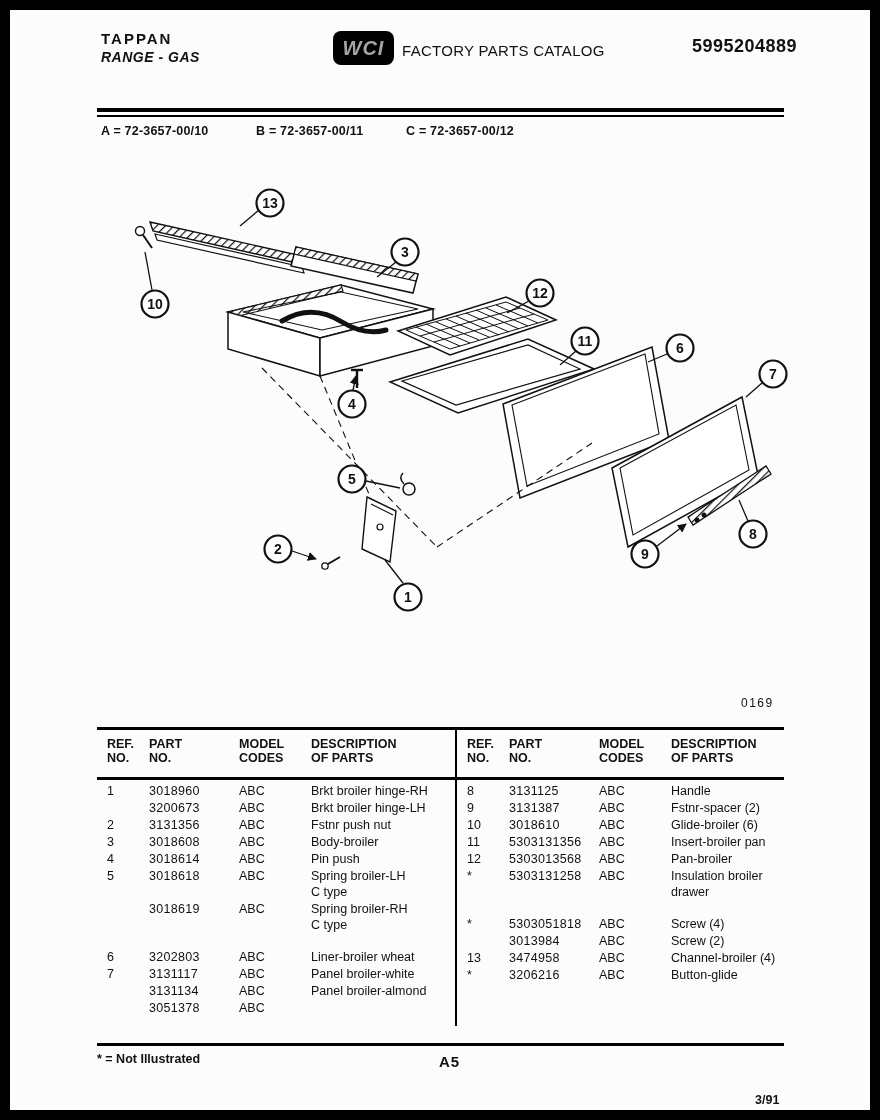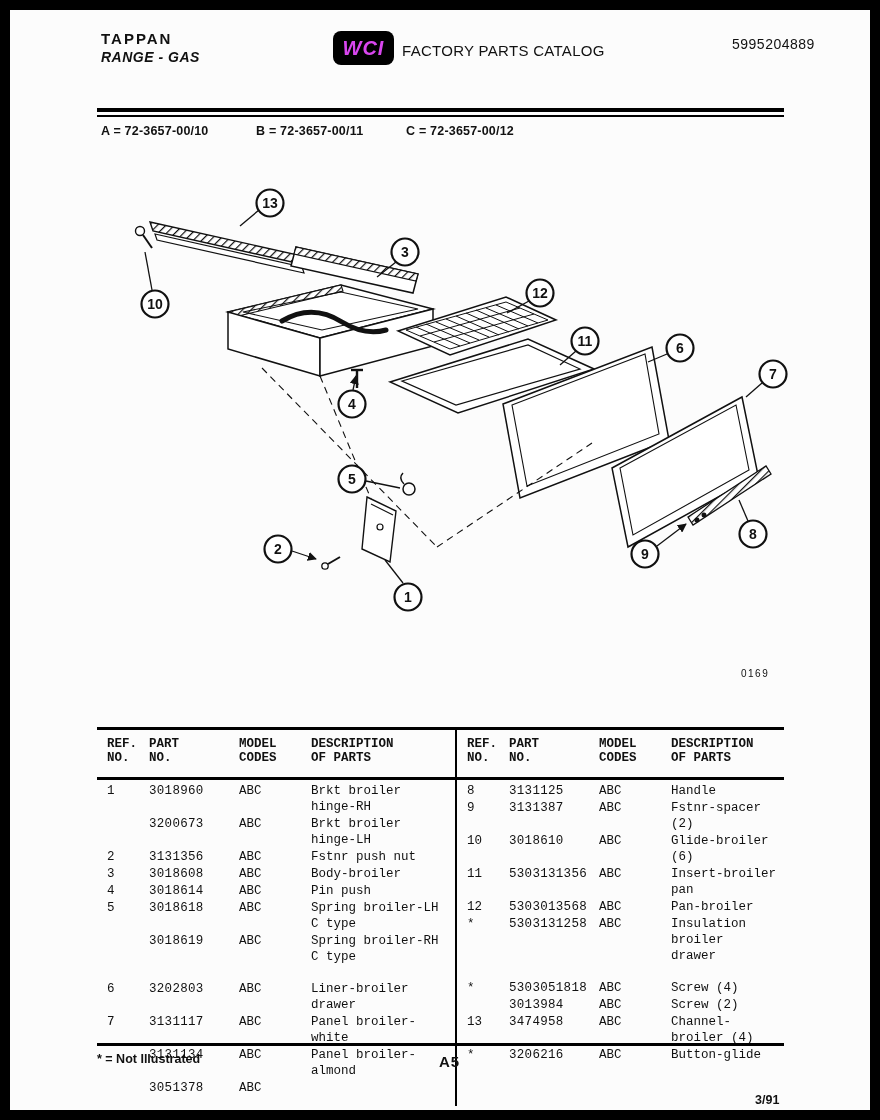--- a/index.html
+++ b/index.html
@@ -7,45 +7,45 @@
     position:relative; width:880px; height:1120px; background:#fcfcfc;
     box-shadow: inset 0 0 0 10px #000;
     font-family:"Liberation Sans", sans-serif; color:#111; overflow:hidden;
   }
   
   .brand { position:absolute; left:101px; top:30px; font-weight:bold; }
   .brand .line1 { display:block; font-size:15px; letter-spacing:2px; }
   .brand .line2 { display:block; font-size:14px; letter-spacing:.5px; margin-top:2px;font-style:italic; }
   .logo {
     position:absolute; left:333px; top:31px; width:61px; height:34px;
-    background:#000; border-radius:8px; color:#d946ef;
+    background:#000; border-radius:8px; color:#a3a3a3;
     display:flex; align-items:center; justify-content:center;
     font-weight:bold; font-style:italic; font-size:20px; letter-spacing:1px;
   }
   .catalog-title { position:absolute; left:402px; top:42px; font-weight:normal; font-size:15px; letter-spacing:.3px; }
-  .pub-number { position:absolute; left:732px; top:36px; font-weight:normal; font-size:14px; letter-spacing:.5px; }
+  .pub-number { position:absolute; left:692px; top:36px; font-weight:bold; font-size:18px; letter-spacing:.5px; }
   .rule-top { position:absolute; left:97px; top:108px; width:687px; height:9px;
     border-top:4px solid #000; border-bottom:2px solid #000; box-sizing:border-box; }
   .models { position:absolute; left:0; top:124px; height:16px; width:751px; }
   .models span { position:absolute; top:0; font-weight:bold; font-size:12.5px; letter-spacing:.2px; }
   .model-a { left:101px; } .model-b { left:256px; } .model-c { left:406px; }
 
   
   .diagram { position:absolute; left:0; top:150px; width:880px; height:560px; }
   .diagram path, .diagram line, .diagram circle { vector-effect:none; }
   .callout circle { fill:#fff; stroke:#111; stroke-width:2.2; }
   .callout text { font-family:"Liberation Sans",sans-serif; font-size:14px; font-weight:bold; text-anchor:middle; fill:#111; }
   .callout line { stroke:#111; stroke-width:1.3; }
-  .figure-code { position:absolute; left:741px; top:668px; font-size:10px; letter-spacing:1.5px; }
+  .figure-code { position:absolute; left:741px; top:696px; font-size:12px; letter-spacing:1.5px; }
 
   
   .parts-table { position:absolute; left:97px; top:727px; width:687px;
     display:flex; align-items:stretch; border-top:3px solid #000; box-sizing:border-box; }
   .head-rule { position:absolute; left:0; top:47px; width:100%; height:2.5px; background:#000; }
-  .table-half { width:358px; box-sizing:border-box; padding:7px 4px 10px 10px;font-family:Liberation Mono, monospace; }
+  .table-half { width:358px; box-sizing:border-box; padding:7px 4px 10px 10px; }
   .table-half.right { width:329px; border-left:2px solid #000; }
   .thead { display:grid; grid-template-columns:42px 90px 72px 1fr;
     font-weight:bold; font-size:12.5px; line-height:14px; margin-bottom:17px; }
   .th span { display:block; }
   .tr { display:grid; grid-template-columns:42px 90px 72px 1fr;
     font-size:12.5px; line-height:16px; min-height:14px; padding:.5px 0; }
   .td.part { letter-spacing:.3px; }
   .td.desc { white-space:pre-line; padding-right:2px; }
 
   
@@ -325,21 +325,21 @@
             <div class="td ref"></div>
             <div class="td part"></div>
             <div class="td model"></div>
             <div class="td desc"></div>
           </div>
 
           <div class="tr">
             <div class="td ref">6</div>
             <div class="td part">3202803</div>
             <div class="td model">ABC</div>
-            <div class="td desc">Liner-broiler drawer</div>
+            <div class="td desc">Liner-broiler wheat</div>
           </div>
 
           <div class="tr">
             <div class="td ref">7</div>
             <div class="td part">3131117</div>
             <div class="td model">ABC</div>
             <div class="td desc">Panel broiler-white</div>
           </div>
 
           <div class="tr">

